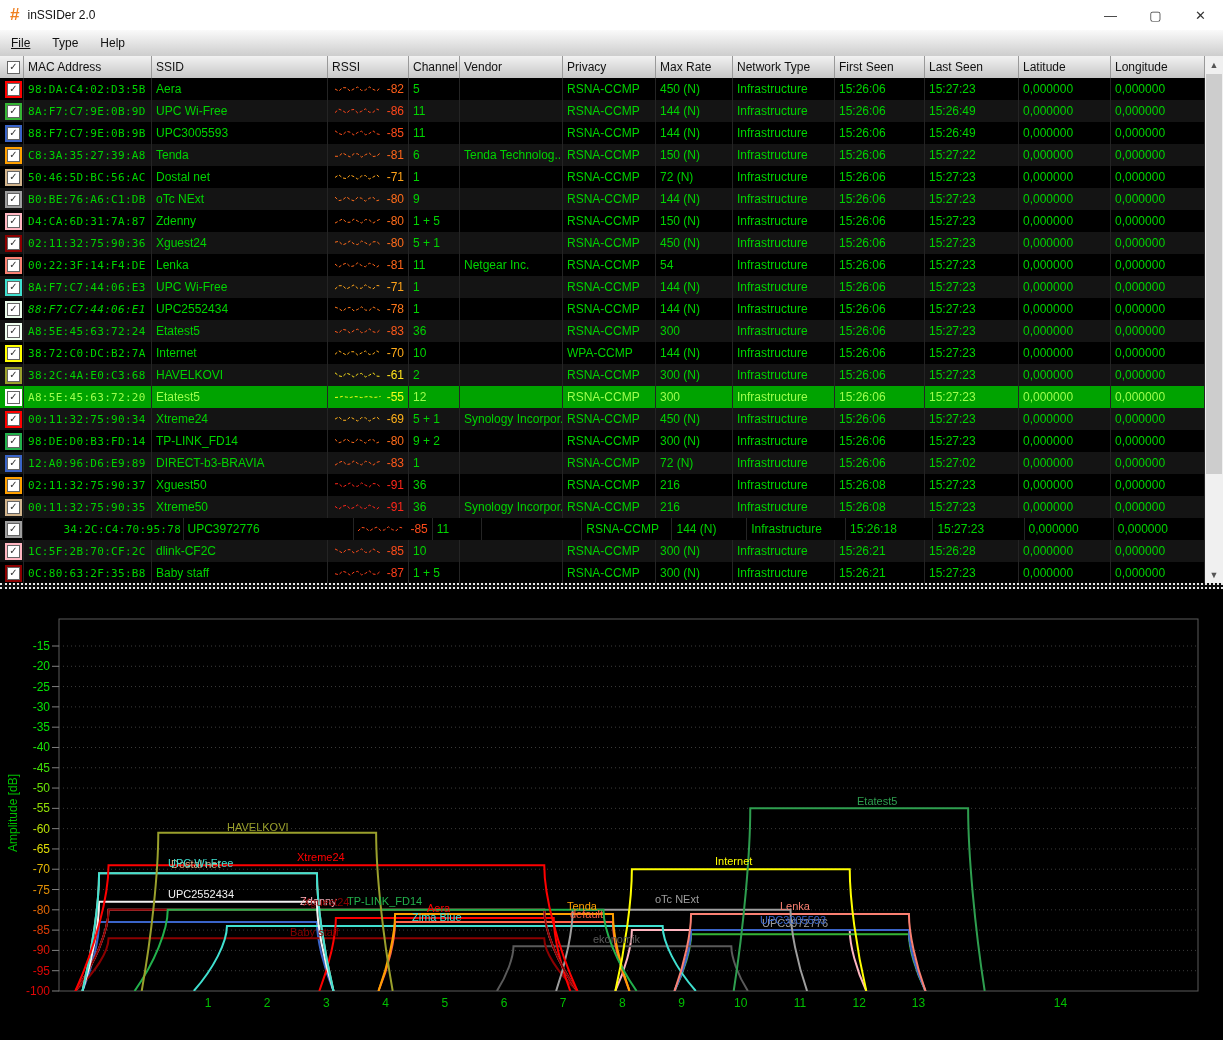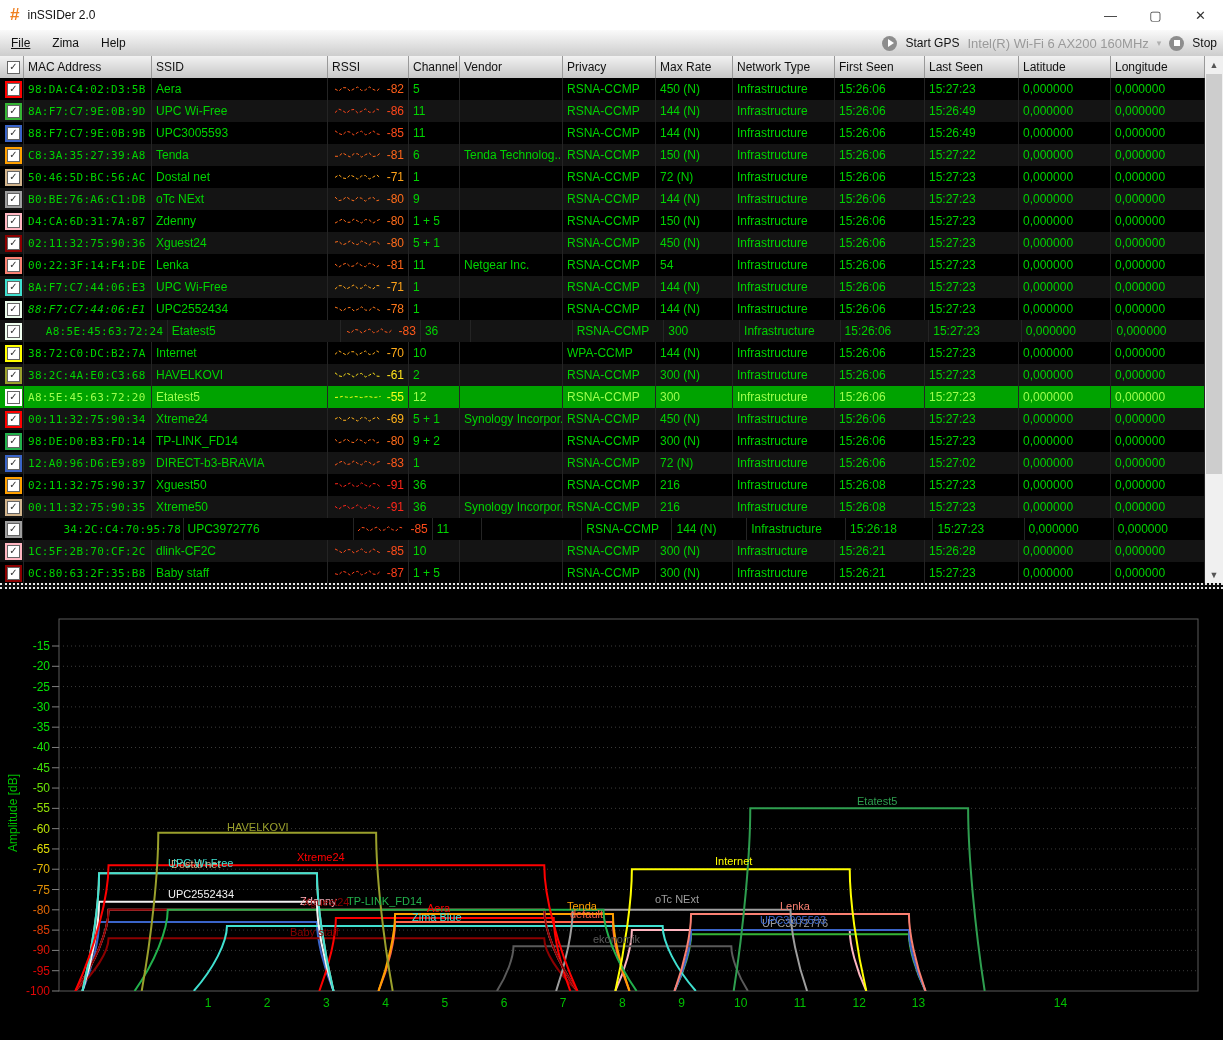--- a/index.html
+++ b/index.html
@@ -78,37 +78,25 @@
       <div class="winbtn">▢</div>
       <div class="winbtn">✕</div>
     </div>
   </div>
 
   <div class="menubar">
     <div class="menuitem">
         <span>File</span>
       </div>
     <div class="menuitem">
-        <span>Zima</span>
+        <span>Type</span>
       </div>
     <div class="menuitem">
         <span>Help</span>
       </div>
-    <div class="mbright">
-      <span class="circbtn">
-          <span class="tri"></span>
-        </span>
-      <span class="tbtext">Start GPS</span>
-      <span class="adapter">Intel(R) Wi-Fi 6 AX200 160MHz</span>
-      <span class="ddarrow">▾</span>
-      <span class="circbtn">
-          <span class="sq"></span>
-        </span>
-      <span class="tbtext">Stop</span>
-    </div>
   </div>
 
   <div class="thead" id="thead">
       <div class="th" style="width: 24px;">
         <span class="cb-inner" style="margin:auto">✓</span>
       </div>
       <div class="th" style="width: 128px;">MAC Address</div>
       <div class="th" style="width: 176px;">SSID</div>
       <div class="th" style="width: 81px;">RSSI</div>
       <div class="th" style="width: 51px;">Channel</div>
@@ -385,21 +373,21 @@
         <div class="td" style="width: 94px;">15:27:23</div>
         <div class="td" style="width: 92px;">0,000000</div>
         <div class="td" style="width: 94px;">0,000000</div>
       </div>
       <div class="trow alt">
         <div class="td" style="width: 24px;">
           <span class="cb-outer" style="background:#f0fff0">
             <span class="cb-inner">✓</span>
           </span>
         </div>
-        <div class="td mac" style="width: 128px; margin-left: 18px;">A8:5E:45:63:72:24</div>
+        <div class="td mac" style="width: 128px;">A8:5E:45:63:72:24</div>
         <div class="td" style="width: 176px;">Etatest5</div>
         <div class="td rssi-cell" style="width: 81px;">
           <svg width="48" height="12">
       <polyline points="0,6.366256007781742 3.8,7.9344007356315975 7.6,4.383000840292694 11.399999999999999,5.111117180289249 15.2,8.1917322432607 19,5.471754484501696 22.799999999999997,4.149820284545368 26.599999999999998,7.724533113156235 30.4,6.7351325890665255 34.199999999999996,3.8001454942306316 38,6.68724743159928 41.8,7.755494656789797 45.599999999999994,4.177686353951189 " fill="none" stroke="hsl(16.5,100%,55%)" stroke-width="1" stroke-dasharray="3,2"></polyline>
           </svg>
       <span style="color:hsl(16.5,100%,55%)">-83</span>
         </div>
         <div class="td" style="width: 51px;">36</div>
         <div class="td" style="width: 103px;"></div>
         <div class="td" style="width: 93px;">RSNA-CCMP</div>

